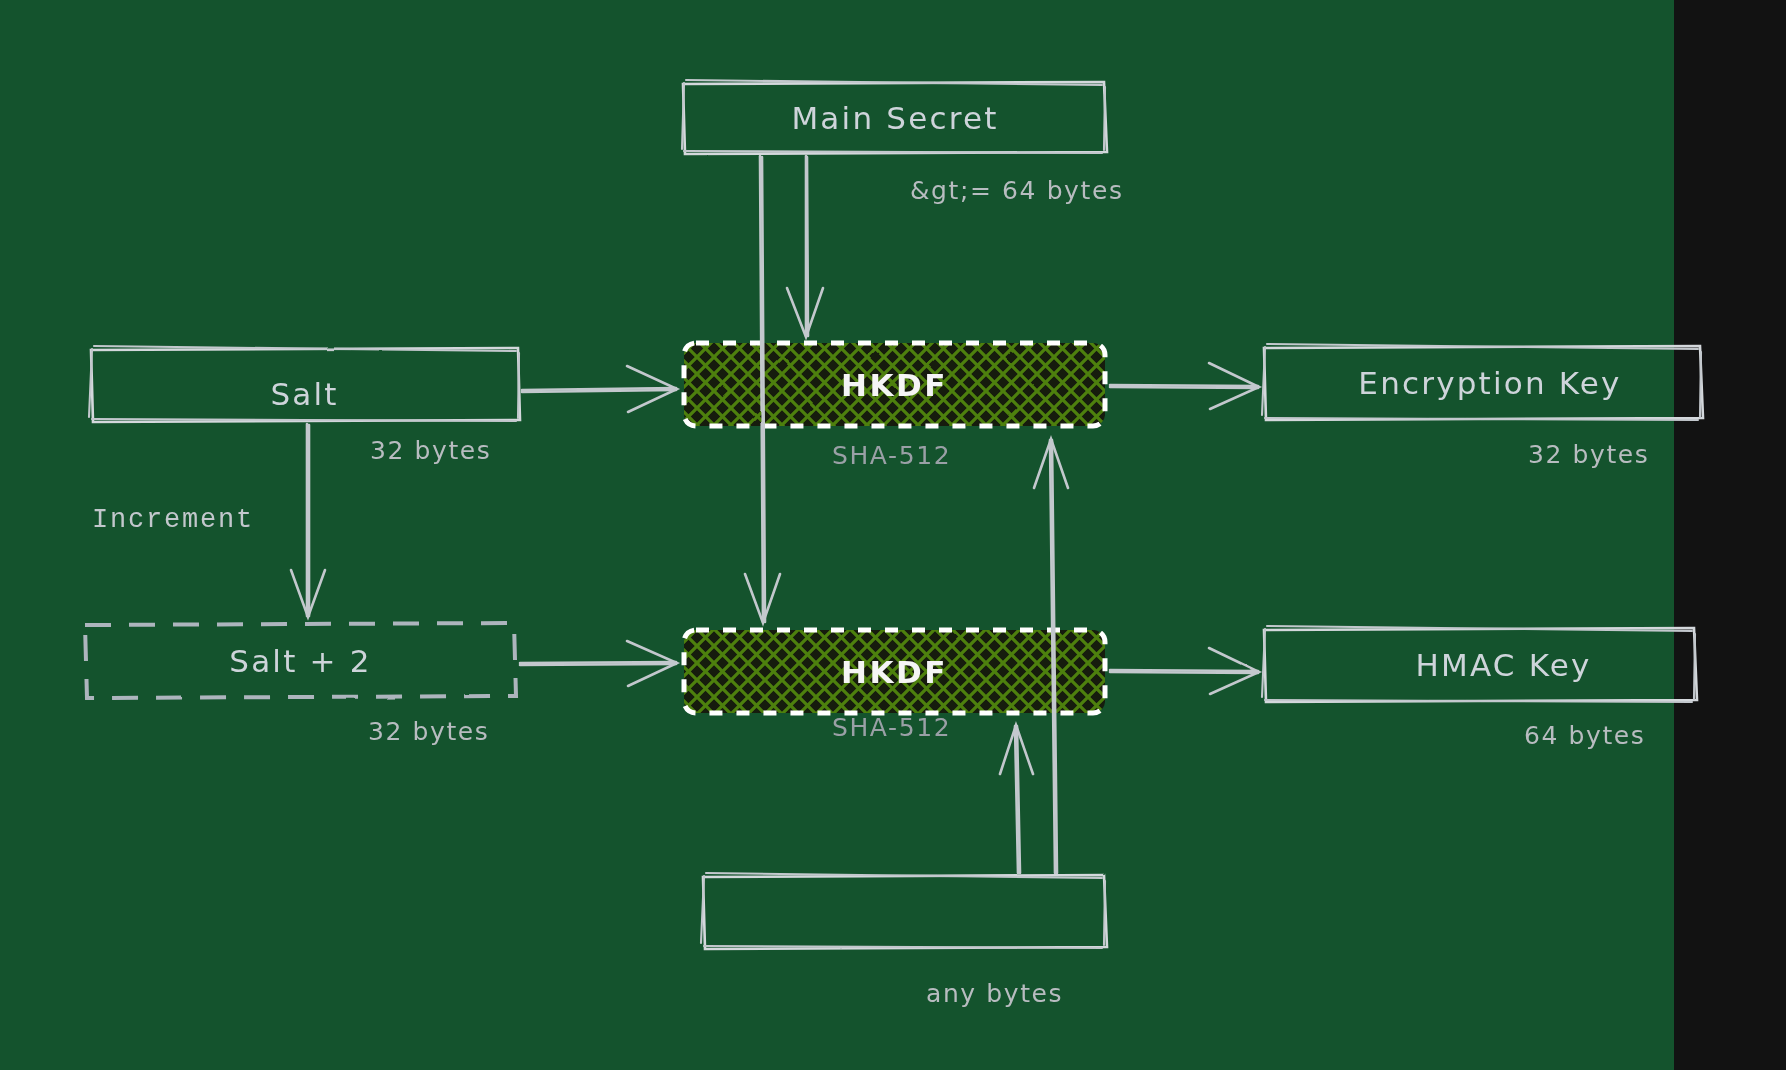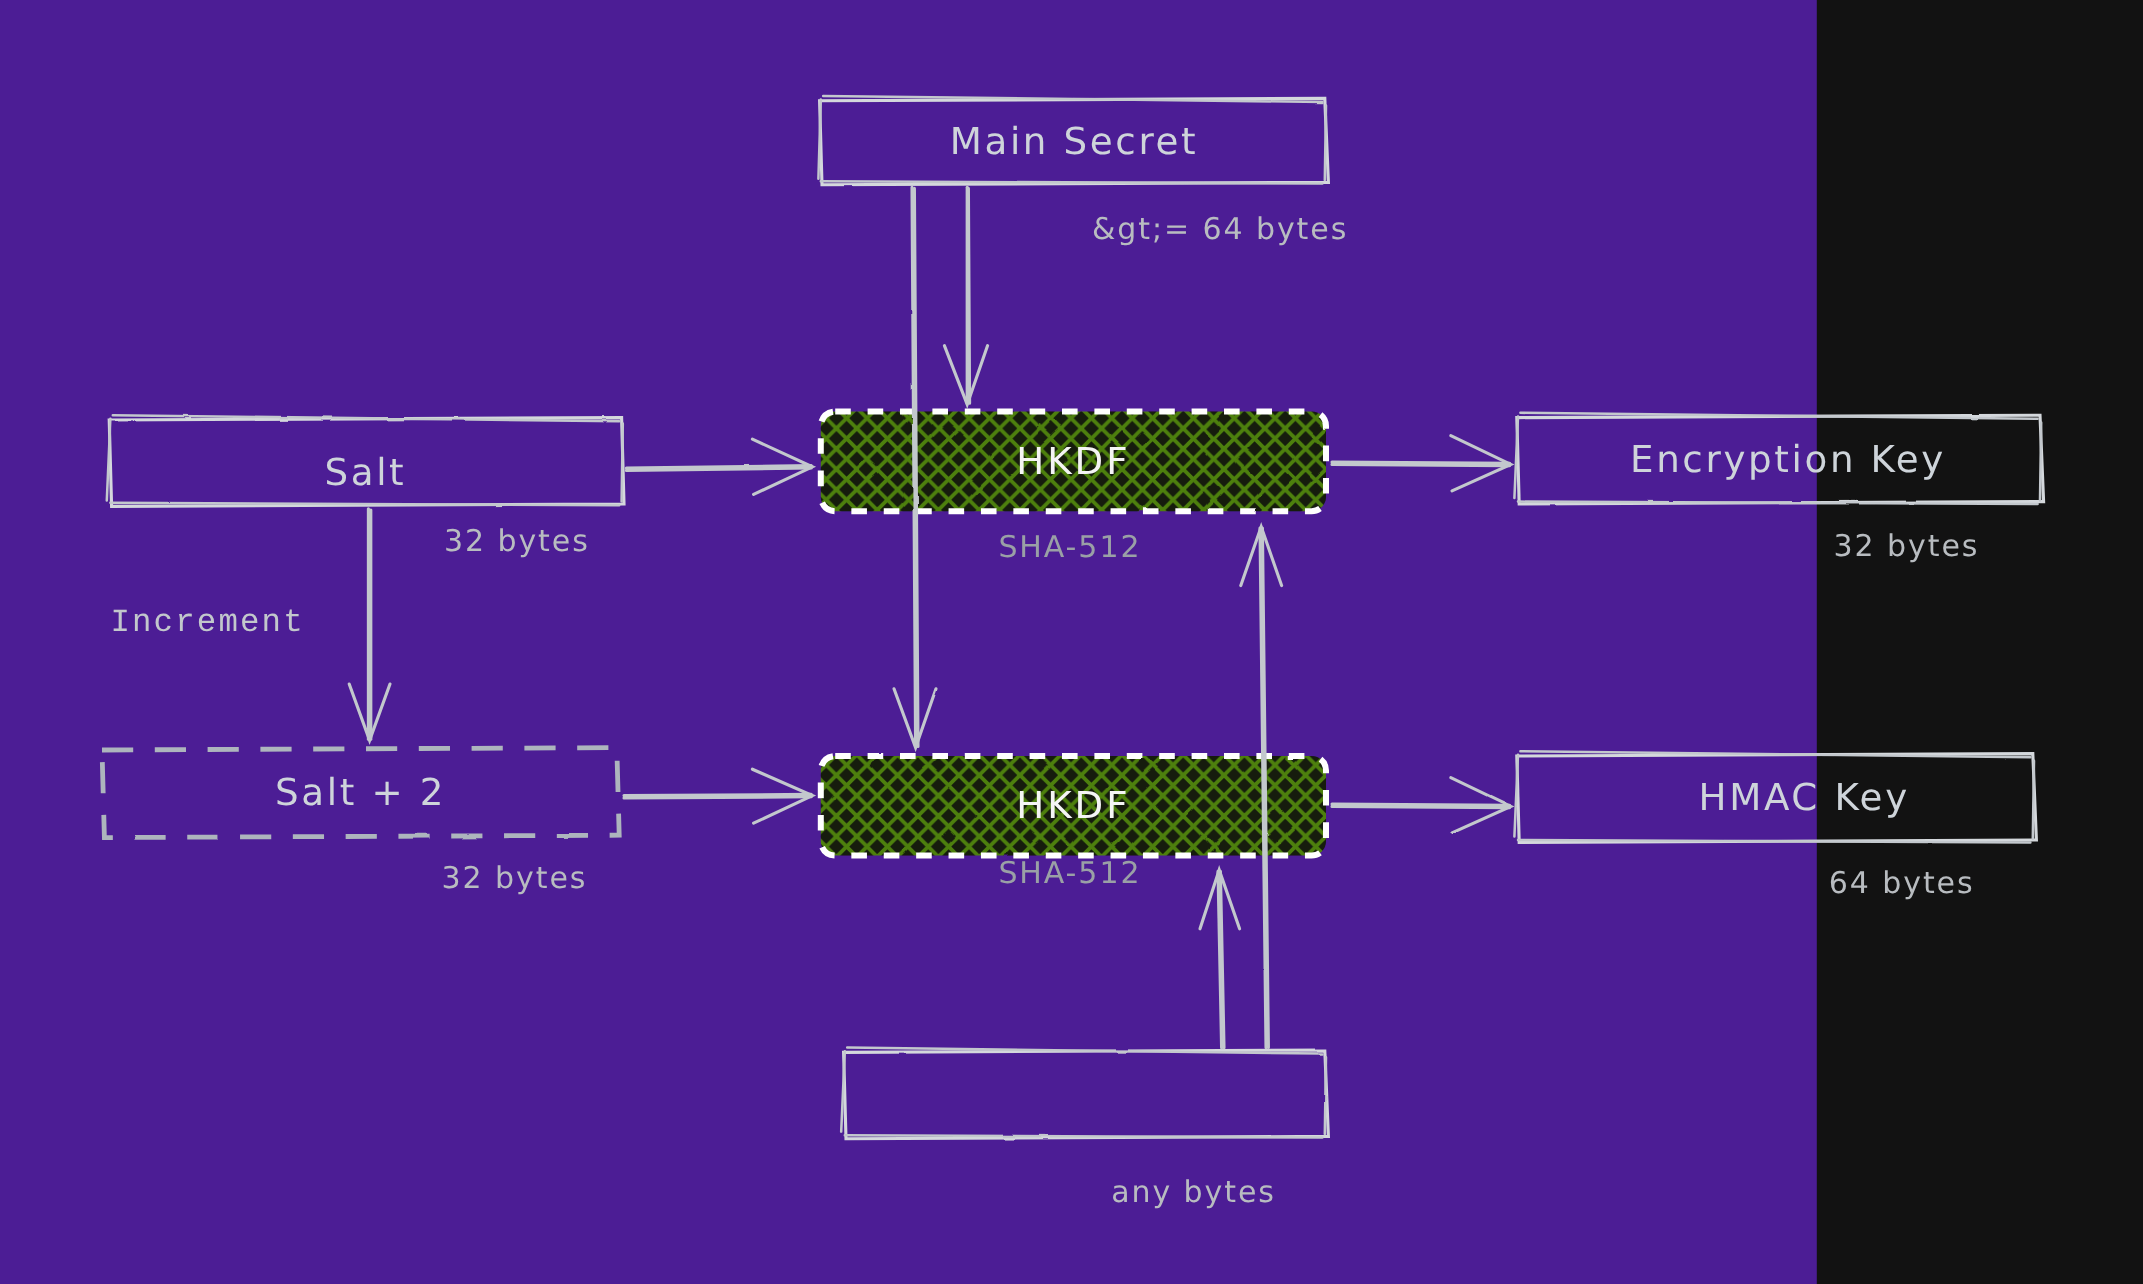--- a/index.html
+++ b/index.html
@@ -10,23 +10,23 @@
     background: #121212;
     overflow: hidden;
   }
 
   body {
     font-family: "DejaVu Sans", sans-serif;
   }
 
   #canvas {
     position: relative;
-    width: 1514px;
+    width: 1674px;
     height: 1070px;
-    background: #4c1d95;
+    background: #14532d;
   }
 
   
   #sketch {
     position: absolute;
     inset: 0;
     width: 1786px;
     height: 1070px;
     pointer-events: none;
   }
@@ -40,21 +40,21 @@
     color: #ced4da;
     font-family: "DejaVu Sans", sans-serif;
     font-size: 31px;
     letter-spacing: 2.2px;
     white-space: nowrap;
     text-align: center;
   }
 
   .node-label.bright {
     color: #f5f5f5;
-    font-weight: normal;
+    font-weight: bold;
     letter-spacing: 2.5px;
   }
 
   .caption {
     position: absolute;
     color: #b8bcc0;
     font-family: "DejaVu Sans", sans-serif;
     font-size: 25px;
     letter-spacing: 1.6px;
     white-space: nowrap;

